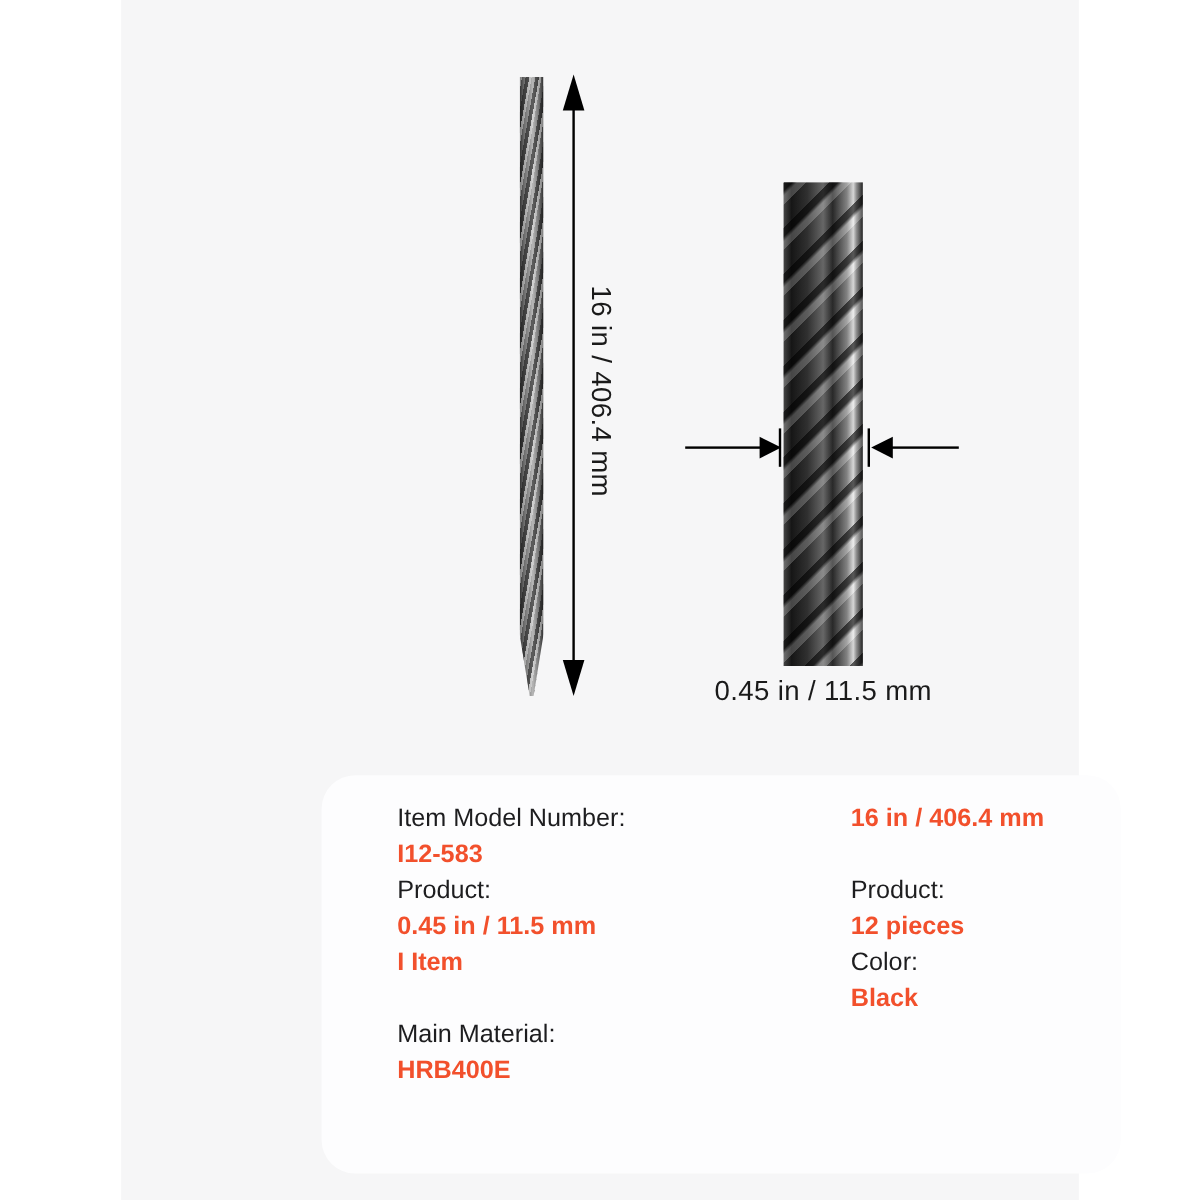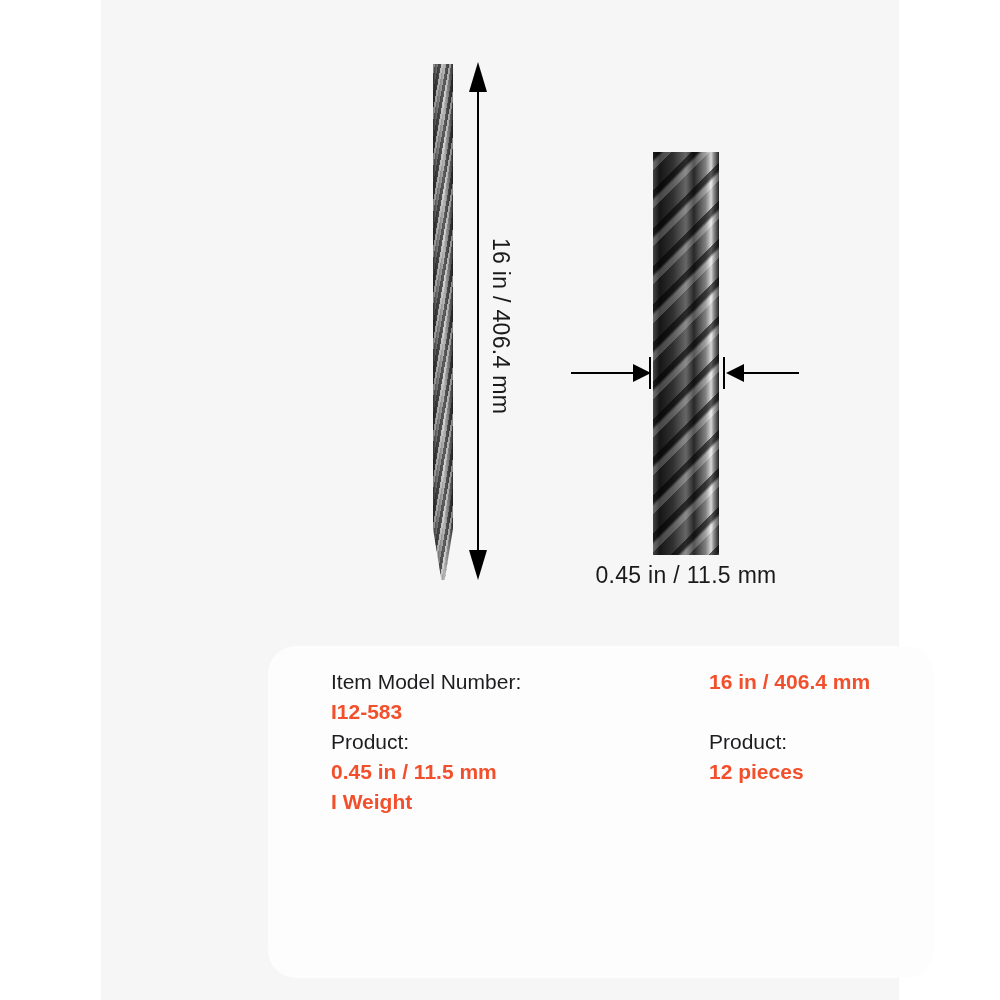--- a/index.html
+++ b/index.html
@@ -120,18 +120,26 @@
       </div>
       <div class="spec-item">
         <div class="spec-label">Product:</div>
         <div class="spec-value">0.45 in / 11.5 mm</div>
       </div>
       <div class="spec-item">
         <div class="spec-label">Product:</div>
         <div class="spec-value">12 pieces</div>
       </div>
       <div class="spec-item">
-        <div class="spec-value">I Weight</div>
+        <div class="spec-value">I Item</div>
+      </div>
+      <div class="spec-item">
+        <div class="spec-label">Color:</div>
+        <div class="spec-value">Black</div>
+      </div>
+      <div class="spec-item">
+        <div class="spec-label">Main Material:</div>
+        <div class="spec-value">HRB400E</div>
       </div>
 
     </div>
   </div>
 </div>
 
 </body></html>

